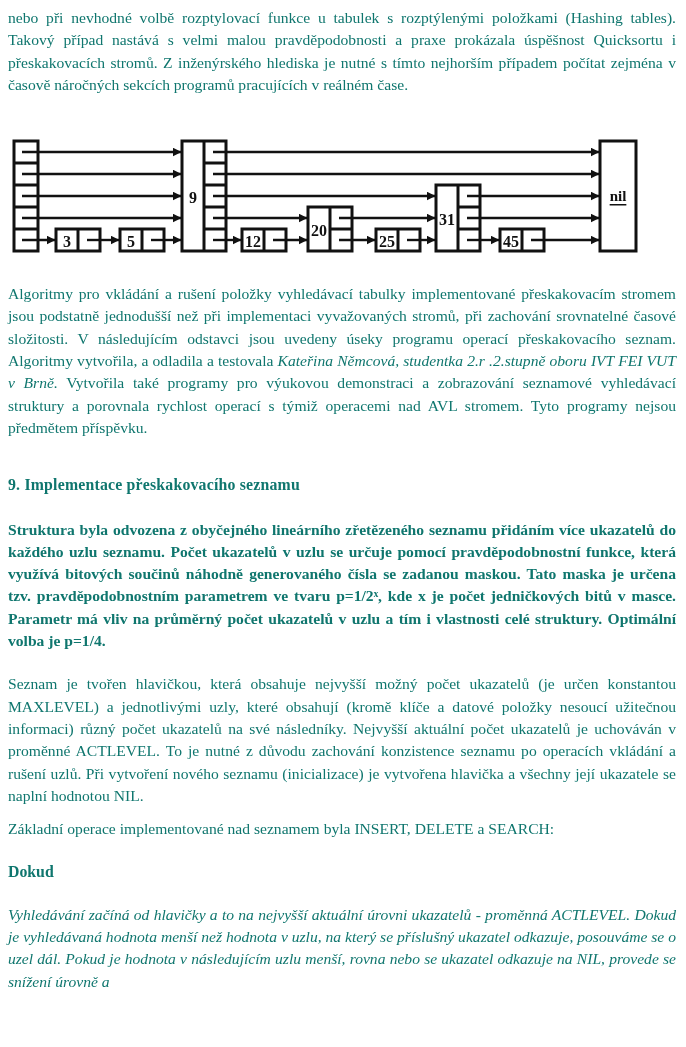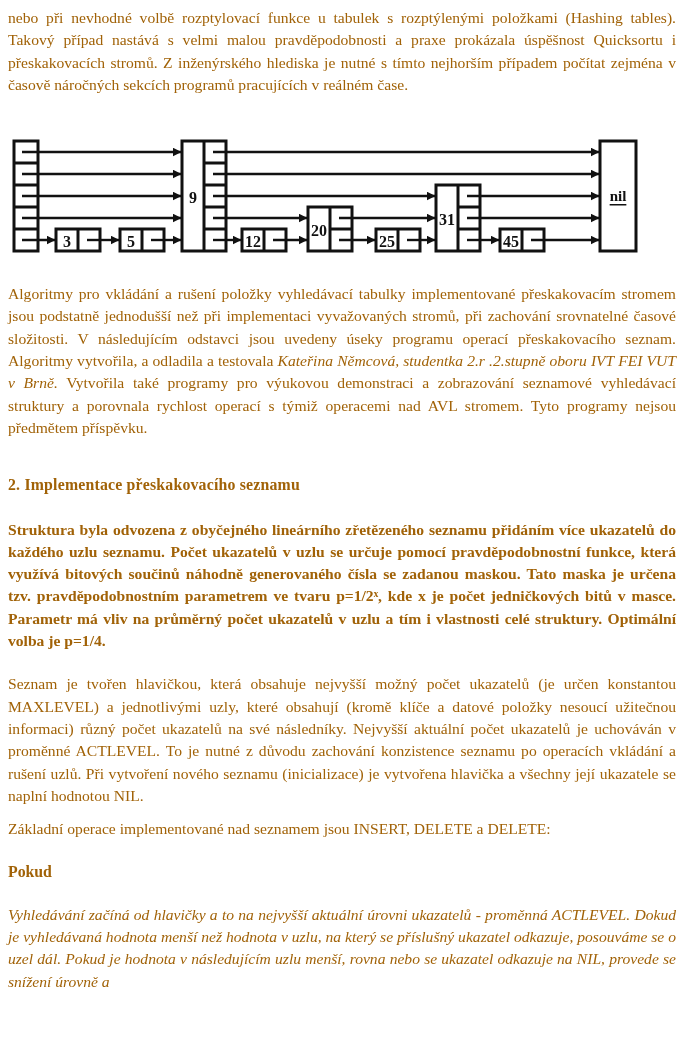--- a/index.html
+++ b/index.html
@@ -1,20 +1,20 @@
 <!DOCTYPE html>
 <html><head>
 <meta charset="utf-8">
 <style>
   html,body{margin:0;padding:0;background:#fff;}
   .page{
     width:686px;height:1047px;box-sizing:border-box;
     padding:7px 10px 0 8px;overflow:hidden;
     font-family:"Liberation Serif","DejaVu Serif",serif;
-    font-size:15.6px;line-height:22.3px;color:#a16207;
+    font-size:15.6px;line-height:22.3px;color:#0f766e;
     background:#fff;
   }
   .para{margin:0;text-align:justify;text-justify:inter-word;}
   .p1{margin-bottom:33px;}
   .fig{margin:0 0 20px 0;padding:0;}
   .fig svg{display:block;font-family:"Liberation Serif","DejaVu Serif",serif;}
   .caption{margin-top:15px;text-align:left;}
   .p2{margin-bottom:35px;}
   .sec-h{font-size:15.8px;font-weight:bold;margin:0 0 22px 0;line-height:22.3px;letter-spacing:.2px;}
   .p3{margin-bottom:21px;font-weight:bold;}
@@ -94,25 +94,25 @@
         <line x1="459" y1="67" x2="591" y2="67" stroke="#111111" stroke-width="2.4" marker-end="url(#arr)"></line>
         <line x1="14" y1="45" x2="173" y2="45" stroke="#111111" stroke-width="2.4" marker-end="url(#arr)"></line>
         <line x1="205" y1="45" x2="591" y2="45" stroke="#111111" stroke-width="2.4" marker-end="url(#arr)"></line>
         <line x1="14" y1="23" x2="173" y2="23" stroke="#111111" stroke-width="2.4" marker-end="url(#arr)"></line>
         <line x1="205" y1="23" x2="591" y2="23" stroke="#111111" stroke-width="2.4" marker-end="url(#arr)"></line>
       </svg>
   </figure>
 
   <p class="para p2"><span>Algoritmy pro vkládání a rušení položky vyhledávací tabulky implementované přeskakovacím stromem jsou podstatně jednodušší než při implementaci vyvažovaných stromů, při zachování srovnatelné časové složitosti. V následujícím odstavci jsou uvedeny úseky programu operací přeskakovacího seznam. Algoritmy vytvořila, a odladila a testovala </span><i>Kateřina Němcová, studentka 2.r .2.stupně oboru IVT FEI VUT v Brně.</i><span> Vytvořila také programy pro výukovou demonstraci a zobrazování seznamové vyhledávací struktury a porovnala rychlost operací s týmiž operacemi nad AVL stromem. Tyto programy nejsou předmětem příspěvku.</span></p>
 
-  <h3 class="sec-h">2. Implementace přeskakovacího seznamu</h3>
+  <h3 class="sec-h">9. Implementace přeskakovacího seznamu</h3>
 
   <p class="para p3">Struktura byla odvozena z obyčejného lineárního zřetězeného seznamu přidáním více ukazatelů do každého uzlu seznamu.  Počet ukazatelů v uzlu se určuje pomocí pravděpodobnostní funkce, která využívá bitových součinů náhodně generovaného čísla se zadanou maskou. Tato maska je určena tzv. pravděpodobnostním parametrem ve tvaru p=1/2ˣ, kde x je počet jedničkových bitů v masce. Parametr má vliv na průměrný počet ukazatelů v uzlu a tím i vlastnosti celé struktury. Optimální volba je p=1/4.</p>
 
   <p class="para p4">Seznam je tvořen hlavičkou, která obsahuje nejvyšší možný počet ukazatelů (je určen konstantou MAXLEVEL) a jednotlivými uzly, které obsahují (kromě klíče a datové položky nesoucí užitečnou informaci) různý počet ukazatelů na své následníky. Nejvyšší aktuální počet ukazatelů je uchováván v proměnné ACTLEVEL. To je nutné z důvodu zachování konzistence seznamu po operacích vkládání a rušení uzlů. Při vytvoření nového seznamu (inicializace) je vytvořena hlavička a všechny její ukazatele se naplní hodnotou NIL.</p>
 
-  <p class="para p5">Základní operace implementované nad seznamem jsou INSERT, DELETE a DELETE:</p>
+  <p class="para p5">Základní operace implementované nad seznamem byla INSERT, DELETE a SEARCH:</p>
 
-  <h4 class="sub-h">Pokud</h4>
+  <h4 class="sub-h">Dokud</h4>
 
   <p class="para p6">Vyhledávání začíná od hlavičky a to na nejvyšší aktuální úrovni ukazatelů - proměnná ACTLEVEL.   Dokud je vyhledávaná hodnota menší než hodnota v uzlu, na který se příslušný ukazatel odkazuje, posouváme se o uzel dál. Pokud je hodnota v následujícím uzlu menší, rovna nebo se ukazatel odkazuje na   NIL, provede se snížení úrovně a</p>
 
 </div>
 
 </body></html>

